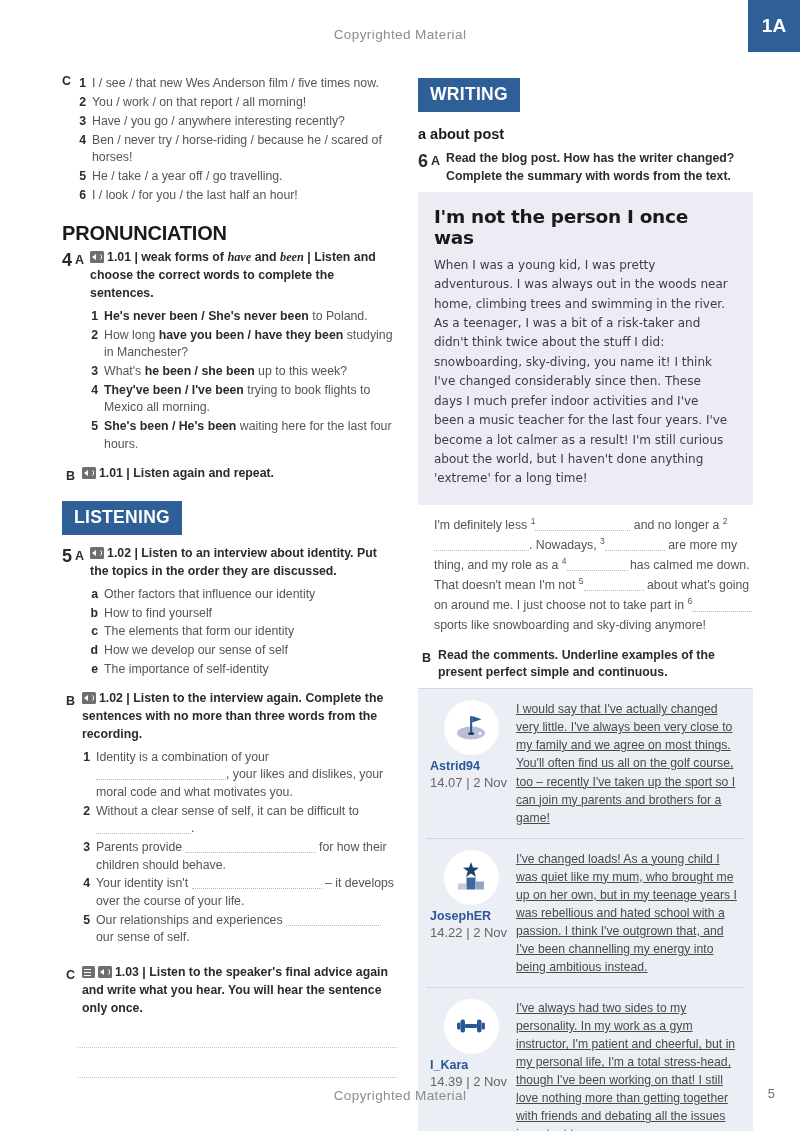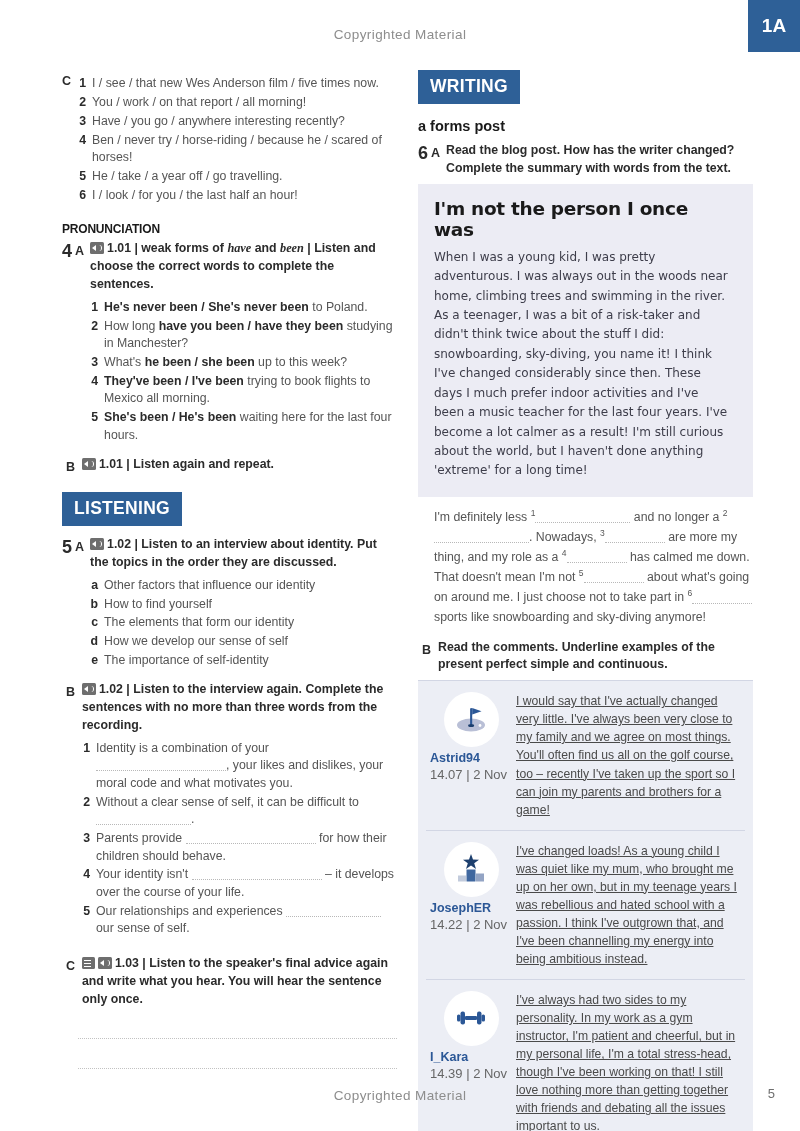--- a/index.html
+++ b/index.html
@@ -74,21 +74,21 @@
   
   .banner {
     display: inline-block;
     background: #2e6097; color: #ffffff;
     font-weight: bold; font-size: 17.5px;
     letter-spacing: .3px;
     padding: 6px 12px 7px 12px;
     margin: 14px 0 10px 0;
   }
   .section-title-plain {
-    font-weight: bold; font-size: 12px; color: #1a1a1a;
+    font-weight: bold; font-size: 20px; color: #1a1a1a;
     margin: 16px 0 4px 0; letter-spacing: -.2px;
   }
   .subhead {
     font-weight: bold; font-size: 14.5px; color: #1a1a1a;
     margin: 4px 0 8px 0;
   }
 
   
   .icon { display: inline-block; vertical-align: -2px; }
   .audio-icon {
@@ -359,23 +359,23 @@
 
     <div style="margin-left:16px;">
       <div class="ansline"></div>
       <div class="ansline"></div>
     </div>
 
   </div>
 
   <div class="col col-right">
 
-    <div class="banner" style="margin-top:0;">WRITING</div>
-
-    <div class="subhead">a forms post</div>
+    <div class="banner" style="margin-top:8px;">WRITING</div>
+
+    <div class="subhead">a about post</div>
 
     <div class="ex">
       <div class="ex-num">6</div>
       <div class="ex-letter">A</div>
       <div class="ex-body">
         <span class="rubric">Read the blog post. How has the writer changed? Complete the summary with words from the text.</span>
       </div>
     </div>
 
     <div class="blogbox">

